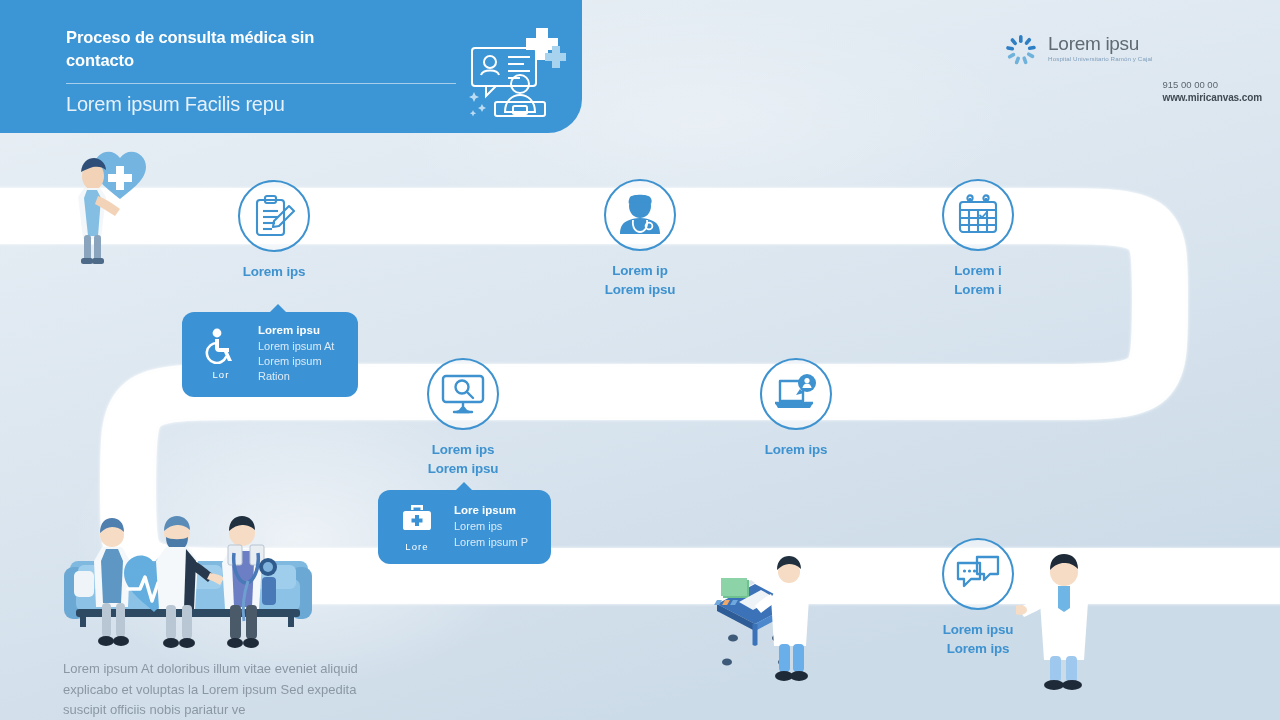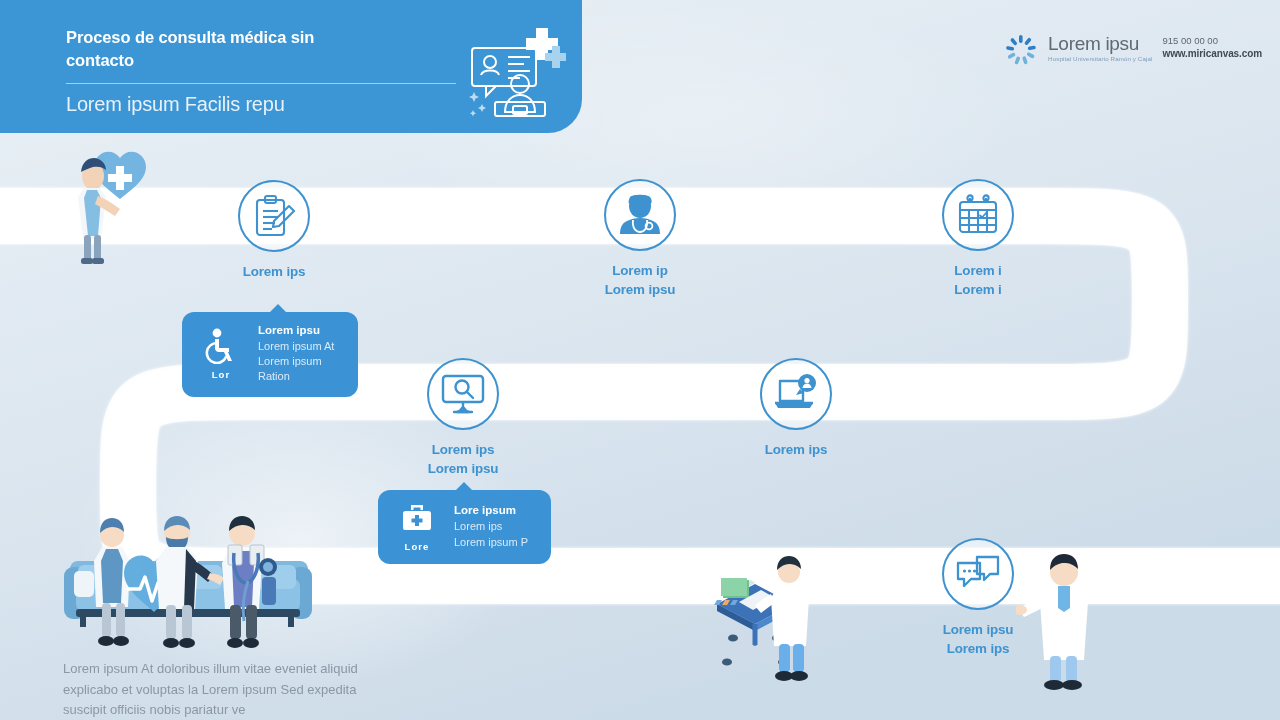--- a/index.html
+++ b/index.html
@@ -35,21 +35,21 @@
     color: #e6f1fa; font-size: 20px; font-weight: normal; letter-spacing: -.2px;
   }
   #header-icon { position: absolute; left: 466px; top: 26px; }
 
   
   #brand { position: absolute; right: 18px; top: 32px; display: flex; align-items: flex-start; gap: 10px; z-index: 20; }
   #brand-mark { margin-top: 3px; }
   #brand-names { padding-top: 2px; }
   #brand-name { color: #5f6a72; font-size: 19px; letter-spacing: -.3px; line-height: 1; }
   #brand-sub { color: #7e9dbb; font-size: 6.2px; letter-spacing: .1px; margin-top: 2px; }
-  #brand-contact { padding-top: 3px; }
+  #brand-contact { padding-top: 3px; margin-top: 44px; }
   #brand-phone { color: #5b666e; font-size: 9.5px; line-height: 1.25; }
   #brand-site { color: #3f4a52; font-size: 10px; font-weight: bold; letter-spacing: -.1px; line-height: 1.3; }
 
   
   .step { position: absolute; width: 230px; margin-left: -115px; text-align: center; z-index: 12; }
   .step-circle {
     width: 72px; height: 72px; margin: 0 auto;
     border: 2.4px solid #3d92cf; border-radius: 50%;
     background: rgba(255,255,255,.55);
     display: flex; align-items: center; justify-content: center;
@@ -65,21 +65,21 @@
     padding: 12px 14px 12px 12px; display: flex; align-items: center; gap: 10px;
     z-index: 15;
   }
   .callout .pointer {
     position: absolute; top: -8px; left: 50%; margin-left: -9px;
     width: 0; height: 0; border-left: 9px solid transparent;
     border-right: 9px solid transparent; border-bottom: 9px solid #3b93d6;
   }
   .callout-icon { width: 54px; text-align: center; flex: 0 0 54px; }
   .callout-icon-caption {
-    color: #ffffff; font-size: 9.5px; font-weight: bold; letter-spacing: 1.1px;
+    color: #ffffff; font-size: 9.5px; font-weight: normal; letter-spacing: 1.1px;
     margin-top: 1px;
   }
   .callout-body { flex: 1 1 auto; }
   .callout-title { color: #ffffff; font-size: 11.5px; font-weight: bold; margin-bottom: 3px; }
   .callout-line { color: #dbeaf7; font-size: 11px; line-height: 1.38; }
 
   
   #footnote {
     position: absolute; left: 63px; top: 659px; width: 300px;
     color: #8b98a4; font-size: 13px; line-height: 1.58; z-index: 14;

